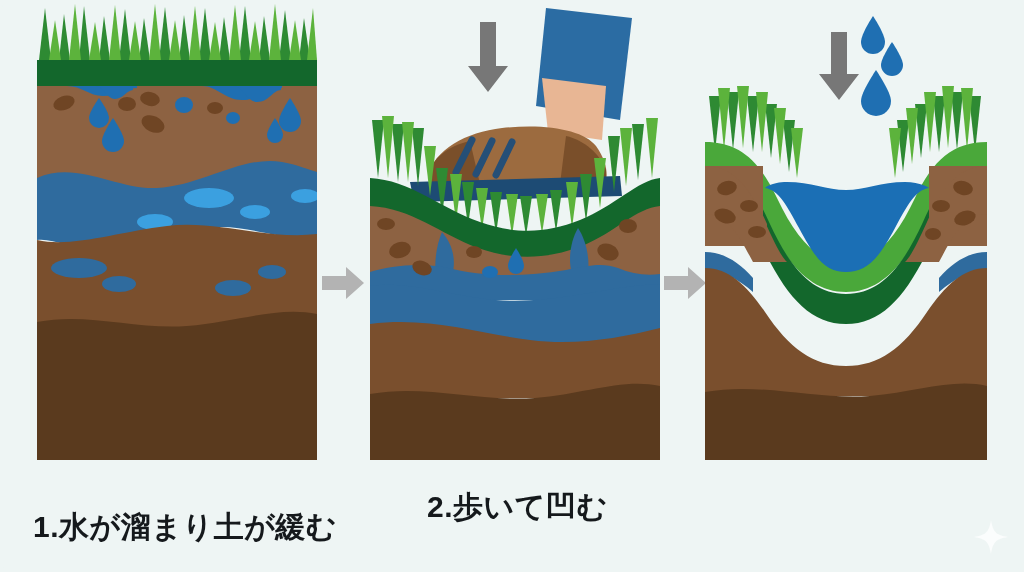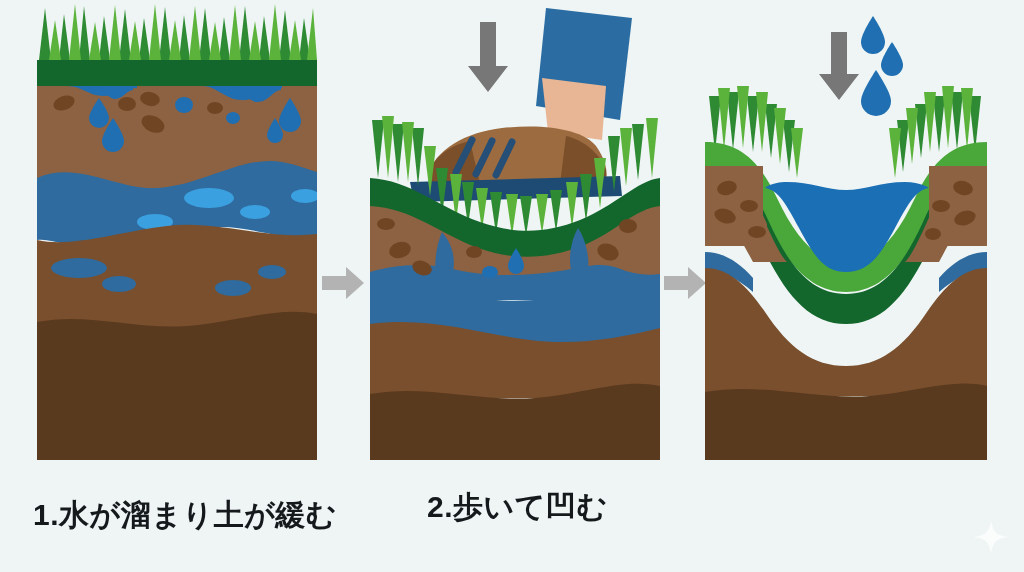--- a/index.html
+++ b/index.html
@@ -38,21 +38,21 @@
   }
   .caption {
     position: absolute;
     font-size: 30px;
     font-weight: bold;
     color: #15191c;
     letter-spacing: 0.5px;
     white-space: nowrap;
     line-height: 1;
   }
-  #cap1 { left: 33px;  top: 500px; }
+  #cap1 { left: 33px;  top: 512px; }
   #cap2 { left: 427px; top: 492px; }
   #cap3 { left: 718px; top: 492px; }
   .sparkle {
     position: absolute;
     right: 16px;
     bottom: 18px;
     width: 34px;
     height: 34px;
     opacity: 0.85;
   }

